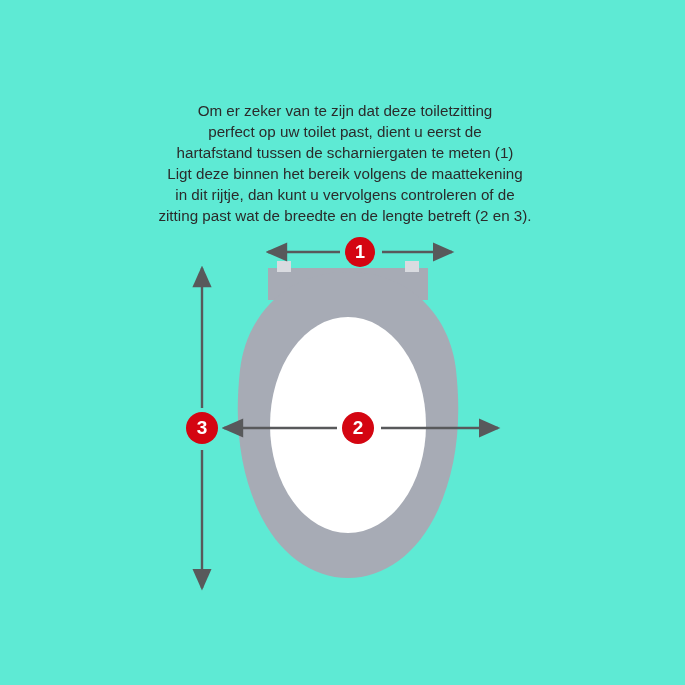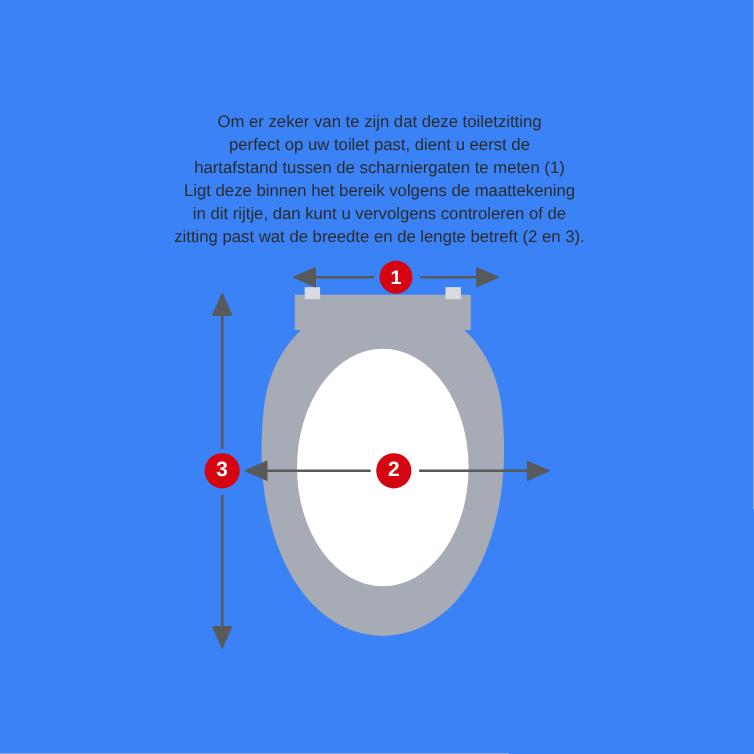--- a/index.html
+++ b/index.html
@@ -11,21 +11,21 @@
     width: 685px;
     height: 685px;
     font-family: "Liberation Sans", sans-serif;
     position: relative;
     overflow: hidden;
   }
   #stage {
     position: relative;
     width: 685px;
     height: 685px;
-    background: #3b82f6;
+    background: #5eead4;
   }
   .instructions {
     position: absolute;
     left: 95px;
     top: 100px;
     width: 500px;
     text-align: center;
     font-size: 15.2px;
     line-height: 21px;
     color: #2b2b2b;

